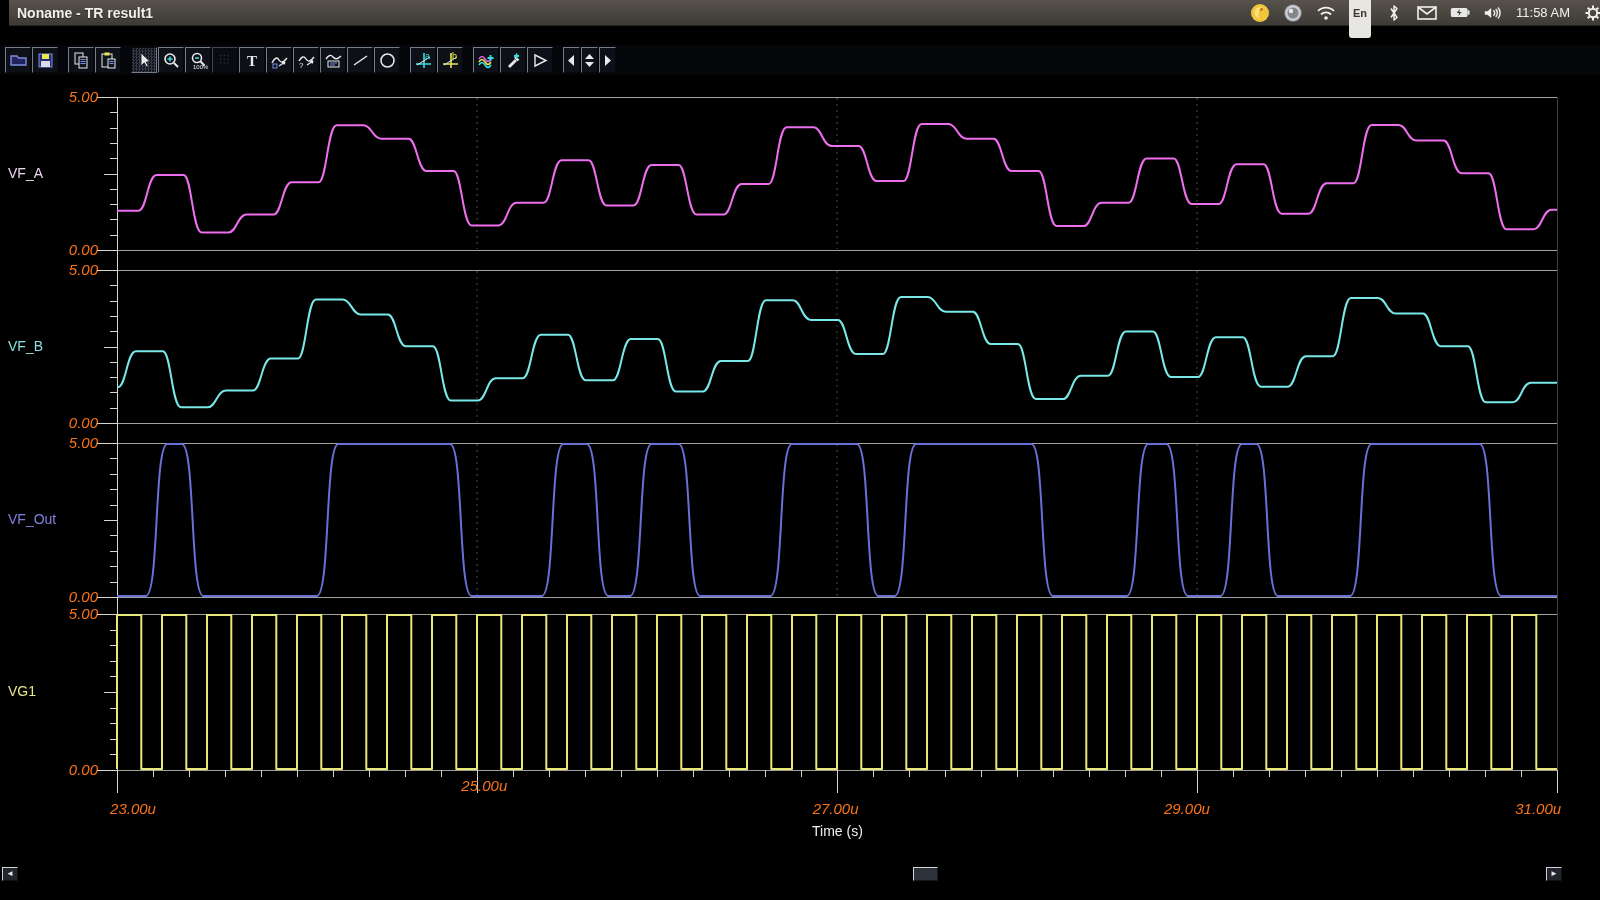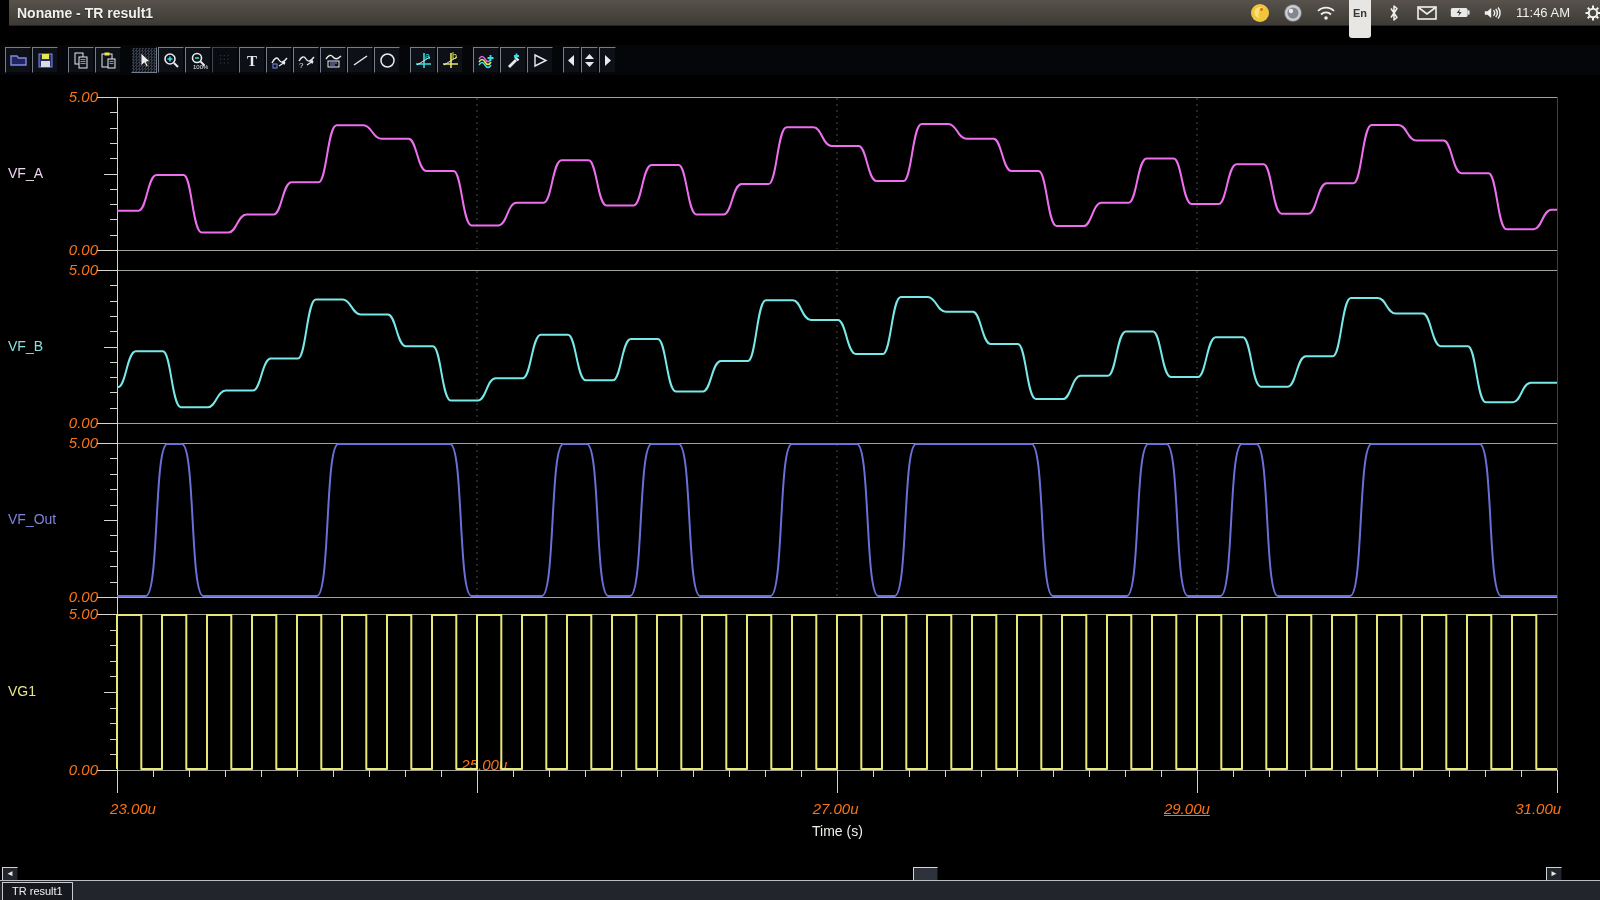--- a/index.html
+++ b/index.html
@@ -105,21 +105,21 @@
       <span class="tray-ico">
         <svg width="22" height="16" viewBox="0 0 22 16">
             <path d="M2 6 L5 6 L9 2.5 L9 13.5 L5 10 L2 10 Z" fill="#f0f0ee"></path>
             <g fill="none" stroke="#f0f0ee" stroke-width="1.6">
               <path d="M11.5 5 a4 4 0 0 1 0 6"></path>
               <path d="M14 3.5 a6.5 6.5 0 0 1 0 9"></path>
               <path d="M16.5 2 a9 9 0 0 1 0 12"></path>
             </g>
           </svg>
       </span>
-      <span id="clock-text">11:46 AM</span>
+      <span id="clock-text">11:58 AM</span>
       <span class="tray-ico">
         <svg width="18" height="18" viewBox="0 0 18 18">
             <g stroke="#f0f0ee" stroke-width="2">
               <circle cx="9" cy="9" r="4.2" fill="none"></circle>
               <path d="M9 1.5 V4 M9 14 V16.5 M1.5 9 H4 M14 9 H16.5 M3.7 3.7 L5.5 5.5 M12.5 12.5 L14.3 14.3 M14.3 3.7 L12.5 5.5 M5.5 12.5 L3.7 14.3"></path>
             </g>
           </svg>
       </span>
     </div>
   </div>
@@ -415,23 +415,23 @@
       <div class="tick" style="left: 1269px; top: 770px; width: 1px; height: 7px;"></div>
       <div class="tick" style="left: 1305px; top: 770px; width: 1px; height: 7px;"></div>
       <div class="tick" style="left: 1341px; top: 770px; width: 1px; height: 7px;"></div>
       <div class="tick" style="left: 1377px; top: 770px; width: 1px; height: 7px;"></div>
       <div class="tick" style="left: 1413px; top: 770px; width: 1px; height: 7px;"></div>
       <div class="tick" style="left: 1449px; top: 770px; width: 1px; height: 7px;"></div>
       <div class="tick" style="left: 1485px; top: 770px; width: 1px; height: 7px;"></div>
       <div class="tick" style="left: 1521px; top: 770px; width: 1px; height: 7px;"></div>
       <div class="tick" style="left: 1557px; top: 770px; width: 1px; height: 23px;"></div>
       <div class="axis-lab xlab" style="left: 98px; top: 800px;">23.00u</div>
-      <div class="axis-lab xlab" style="left: 449.3px; top: 756px;">25.00u</div>
+      <div class="axis-lab xlab" style="left: 449.3px; top: 777px;">25.00u</div>
       <div class="axis-lab xlab" style="left: 800.6px; top: 800px;">27.00u</div>
-      <div class="axis-lab xlab" style="left: 1151.9px; top: 800px; text-decoration: underline;">29.00u</div>
+      <div class="axis-lab xlab" style="left: 1151.9px; top: 800px;">29.00u</div>
       <div class="axis-lab xlab" style="left: 1503.2px; top: 800px;">31.00u</div>
       <div class="" id="time-axis-title" style="left: 812px; top: 823px;">Time (s)</div>
       <svg class="panel-svg" width="1440" height="153" style="left: 117px; top: 97px;">
         <line x1="360" x2="360" y1="1" y2="152" stroke="#4c4c4c" stroke-dasharray="2 4"></line>
         <line x1="720" x2="720" y1="1" y2="152" stroke="#4c4c4c" stroke-dasharray="2 4"></line>
         <line x1="1080" x2="1080" y1="1" y2="152" stroke="#4c4c4c" stroke-dasharray="2 4"></line>
         <path d="M 0 113.646 L 21.60000000000018 113.646 C 29.700000000000486 113.646, 30.600000000000307 78.01, 39.600000000000435 78.01 L 66.60000000000018 78.01 C 74.70000000000049 78.01, 75.6000000000003 135.39000000000001, 84.60000000000043 135.39000000000001 L 111.60000000000018 135.39000000000001 C 119.70000000000049 135.39000000000001, 120.6000000000003 117.572, 129.60000000000042 117.572 L 156.6000000000002 117.572 C 164.7000000000005 117.572, 165.6000000000003 85.25800000000001, 174.60000000000042 85.25800000000001 L 201.6000000000002 85.25800000000001 C 209.7000000000005 85.25800000000001, 210.6000000000003 28.180000000000007, 219.60000000000042 28.180000000000007 L 246.6000000000002 28.180000000000007 C 254.7000000000005 28.180000000000007, 255.6000000000003 41.77, 264.6000000000004 41.77 L 291.6000000000002 41.77 C 299.7000000000005 41.77, 300.6000000000003 74.084, 309.6000000000004 74.084 L 336.6000000000002 74.084 C 344.7000000000005 74.084, 345.6000000000003 128.44400000000002, 354.6000000000004 128.44400000000002 L 381.6000000000002 128.44400000000002 C 389.7000000000005 128.44400000000002, 390.6000000000003 105.794, 399.6000000000004 105.794 L 426.6000000000002 105.794 C 434.7000000000005 105.794, 435.6000000000003 63.212, 444.6000000000004 63.212 L 471.6000000000002 63.212 C 479.7000000000005 63.212, 480.6000000000003 108.512, 489.6000000000004 108.512 L 516.6000000000001 108.512 C 524.7000000000005 108.512, 525.6000000000004 68.04400000000001, 534.6000000000005 68.04400000000001 L 561.6000000000001 68.04400000000001 C 569.7000000000005 68.04400000000001, 570.6000000000004 117.572, 579.6000000000005 117.572 L 606.6000000000001 117.572 C 614.7000000000005 117.572, 615.6000000000004 87.07000000000001, 624.6000000000005 87.07000000000001 L 651.6000000000001 87.07000000000001 C 659.7000000000005 87.07000000000001, 660.6000000000004 30.293999999999993, 669.6000000000005 30.293999999999993 L 696.6000000000001 30.293999999999993 C 704.7000000000005 30.293999999999993, 705.6000000000004 49.017999999999994, 714.6000000000005 49.017999999999994 L 741.6000000000001 49.017999999999994 C 749.7000000000005 49.017999999999994, 750.6000000000004 84.05000000000001, 759.6000000000005 84.05000000000001 L 786.6000000000001 84.05000000000001 C 794.7000000000005 84.05000000000001, 795.6000000000004 26.972000000000005, 804.6000000000005 26.972000000000005 L 831.6000000000001 26.972000000000005 C 839.7000000000005 26.972000000000005, 840.6000000000004 41.77, 849.6000000000005 41.77 L 876.6000000000001 41.77 C 884.7000000000005 41.77, 885.6000000000004 74.084, 894.6000000000005 74.084 L 921.6000000000001 74.084 C 929.7000000000005 74.084, 930.6000000000004 129.048, 939.6000000000005 129.048 L 966.6000000000001 129.048 C 974.7000000000005 129.048, 975.6000000000004 105.794, 984.6000000000005 105.794 L 1011.6000000000001 105.794 C 1019.7000000000005 105.794, 1020.6000000000004 61.400000000000006, 1029.6000000000004 61.400000000000006 L 1056.6000000000001 61.400000000000006 C 1064.7000000000005 61.400000000000006, 1065.6000000000004 107.002, 1074.6000000000004 107.002 L 1101.6000000000001 107.002 C 1109.7000000000005 107.002, 1110.6000000000004 67.13799999999999, 1119.6000000000004 67.13799999999999 L 1146.6000000000001 67.13799999999999 C 1154.7000000000005 67.13799999999999, 1155.6000000000004 116.666, 1164.6000000000004 116.666 L 1191.6000000000001 116.666 C 1199.7000000000005 116.666, 1200.6000000000004 86.16399999999999, 1209.6000000000004 86.16399999999999 L 1236.6000000000001 86.16399999999999 C 1244.7000000000005 86.16399999999999, 1245.6000000000004 27.87799999999999, 1254.6000000000004 27.87799999999999 L 1281.6000000000001 27.87799999999999 C 1289.7000000000005 27.87799999999999, 1290.6000000000004 43.58200000000001, 1299.6000000000004 43.58200000000001 L 1326.6000000000001 43.58200000000001 C 1334.7000000000005 43.58200000000001, 1335.6000000000004 76.198, 1344.6000000000004 76.198 L 1371.6000000000001 76.198 C 1379.7000000000005 76.198, 1380.6000000000004 132.37, 1389.6000000000004 132.37 L 1416.6000000000001 132.37 C 1424.7000000000005 132.37, 1425.6000000000004 112.74, 1434.6000000000004 112.74 L 1440 112.74" fill="none" stroke="#ee6fee" stroke-width="2" stroke-linejoin="round"></path>
       </svg>
       <div class="trace-lab" style="left: 8px; top: 164.5px; color: rgb(238, 214, 238);">VF_A</div>
       <svg class="panel-svg" width="1440" height="153" style="left: 117px; top: 270px;">
@@ -456,17 +456,14 @@
       </svg>
       <div class="trace-lab" style="left: 8px; top: 683px; color: rgb(230, 230, 138);">VG1</div>
     </div>
 
   <div id="hscroll">
     <div class="scr-btn" style="left:2px">◄</div>
     <div id="scr-thumb"></div>
     <div class="scr-btn" style="left:1546px">►</div>
   </div>
 
-  <div id="tabbar">
-    <div id="tab-active">TR result1</div>
-  </div>
 
 </div>
 
 </body></html>

